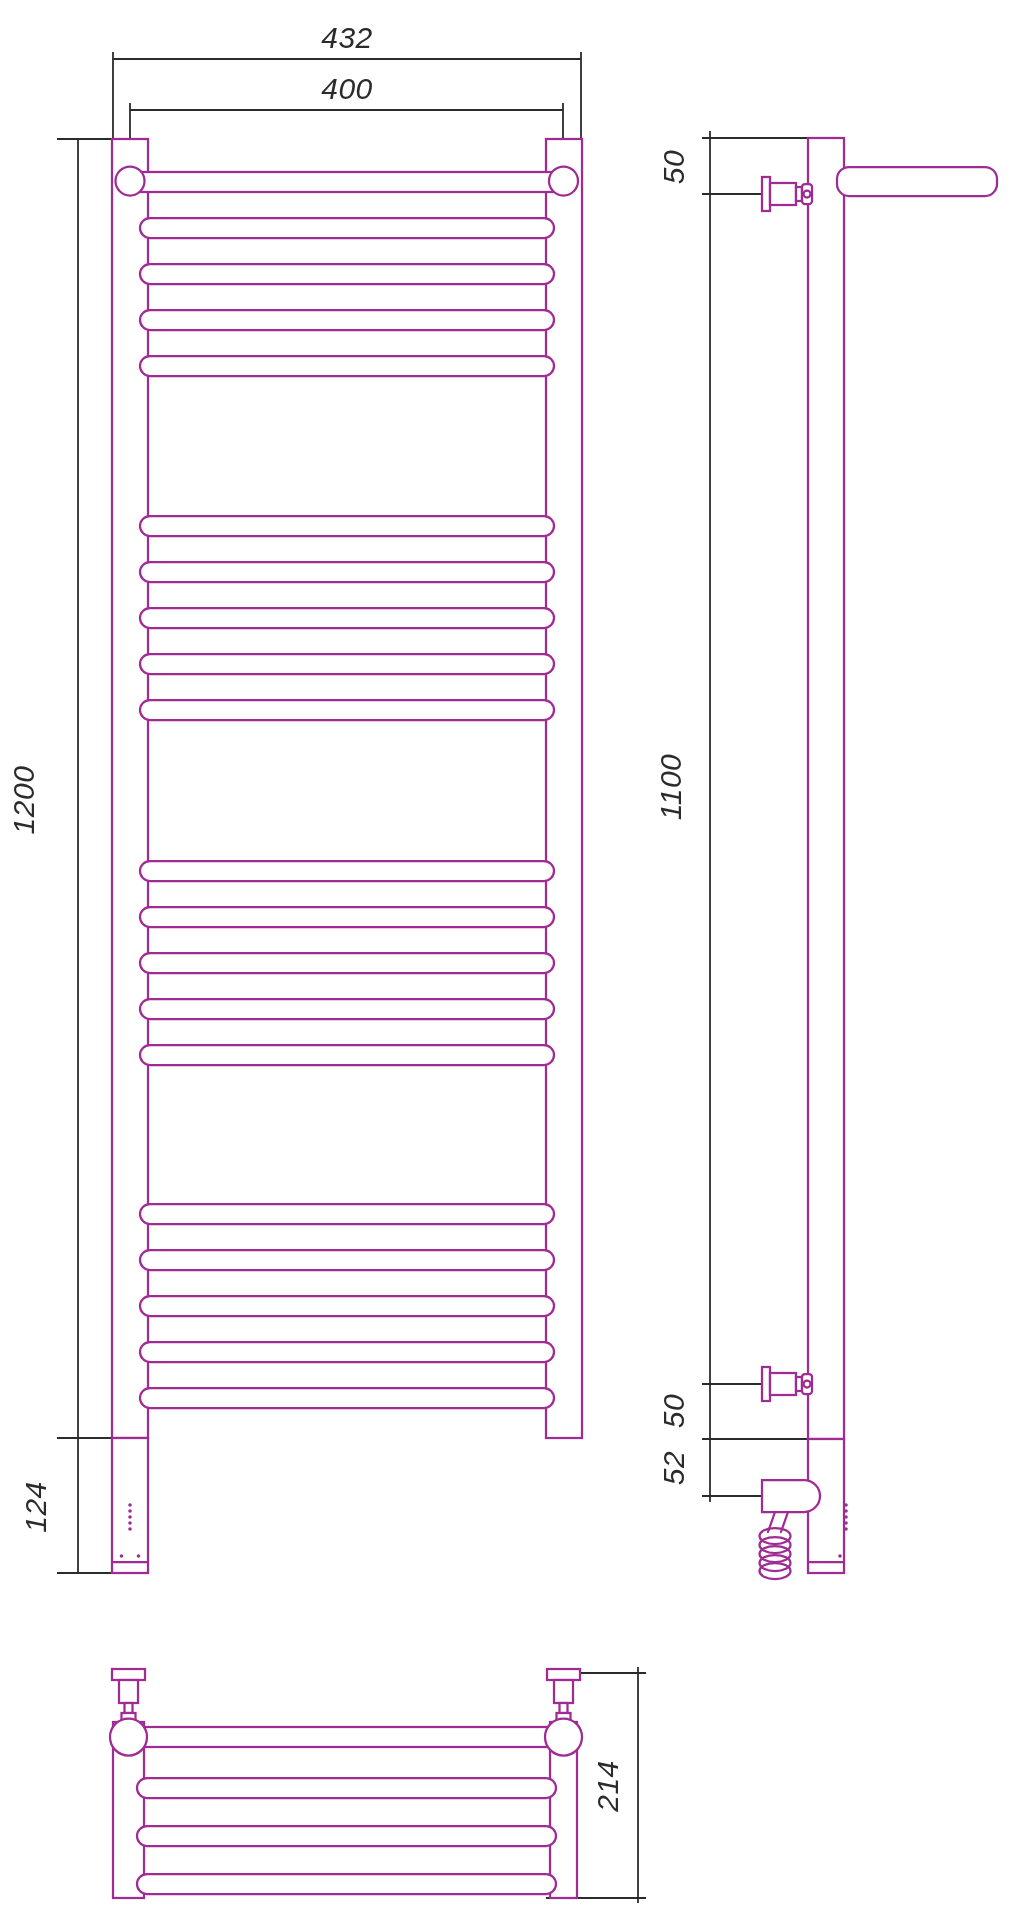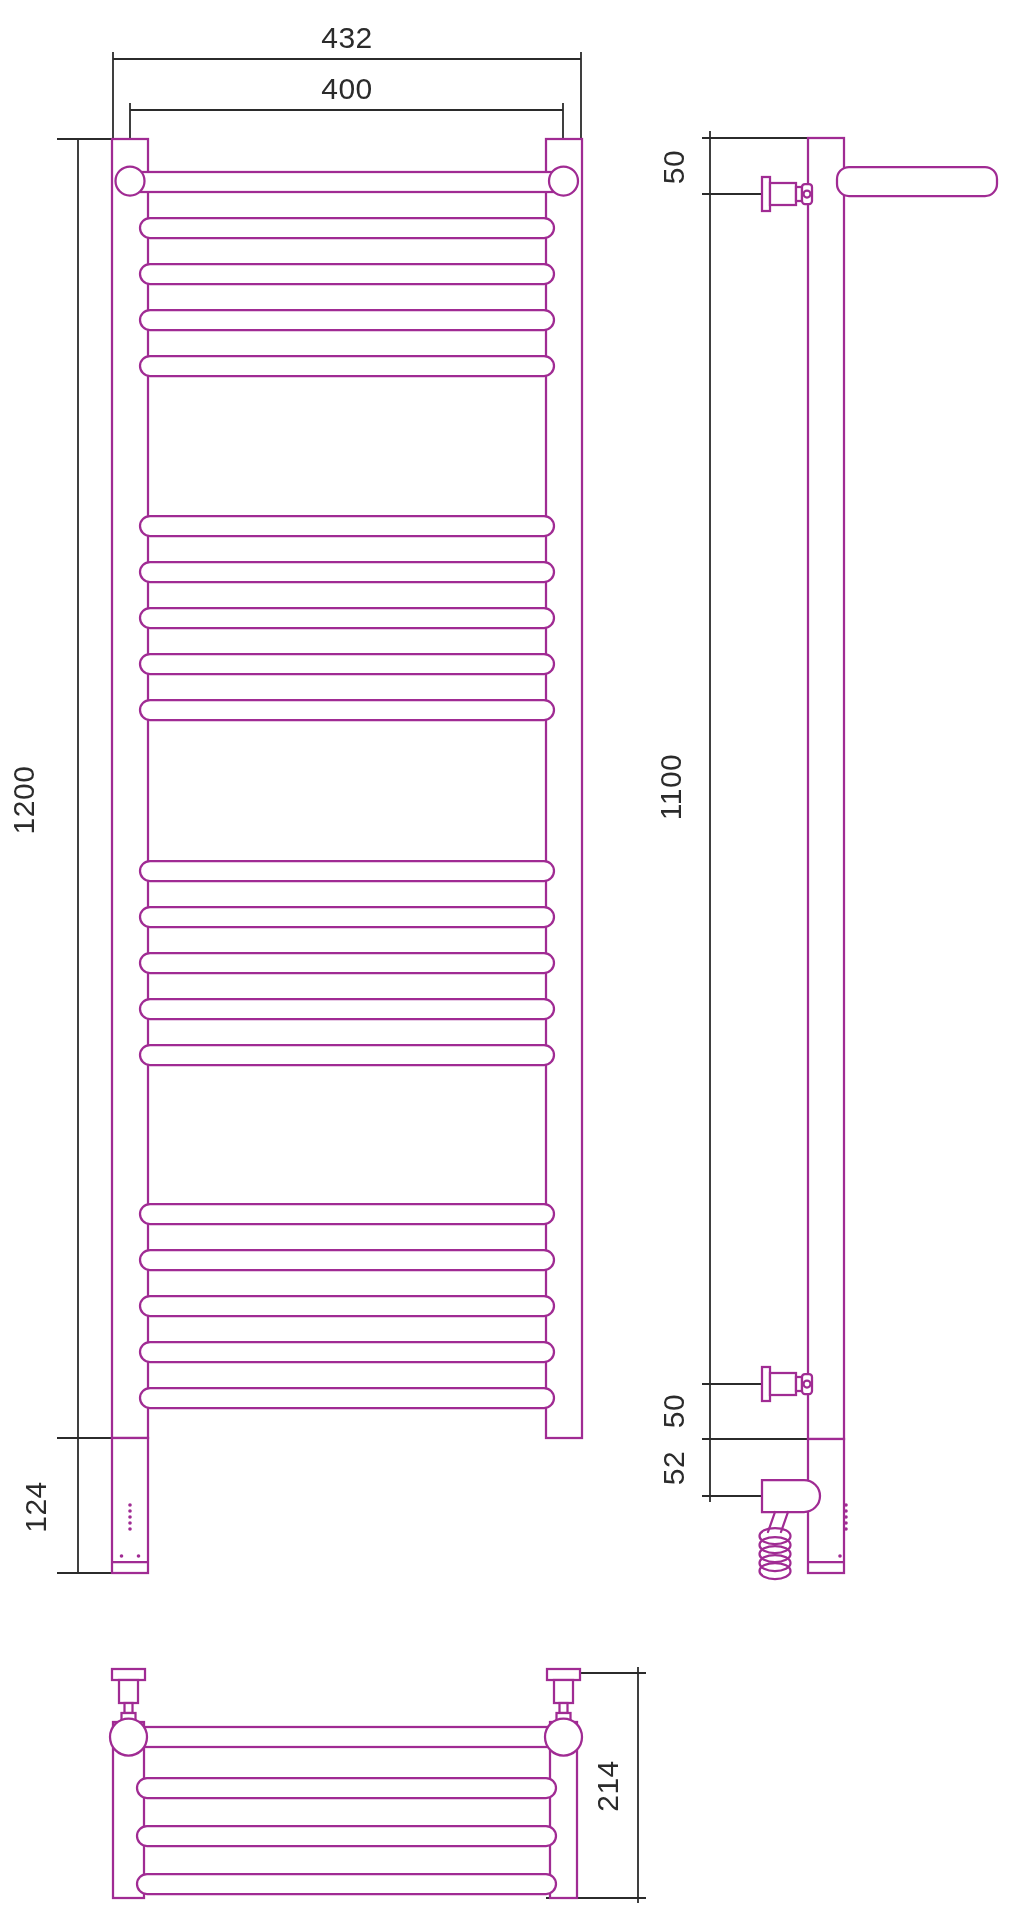--- a/index.html
+++ b/index.html
@@ -1,21 +1,21 @@
 <!DOCTYPE html>
 <html style="--c-outline: #A02B93; --c-dim: #2B2B2B; --c-bg: #FFFFFF;"><head>
 <meta charset="utf-8">
 <style>
   :root{
     --c-outline:#A02B93;
     --c-dim:#2B2B2B;
     --c-bg:#FFFFFF;
   }
   html,body{margin:0;padding:0;background:var(--c-bg);}
-  .stage{width:1017px;height:1904px;position:relative;background:var(--c-bg);}
+  .stage{width:1017px;height:1904px;position:relative;background:var(--c-bg);font-style:italic;}
   svg{display:block;}
   .ol  {stroke:var(--c-outline);fill:none;stroke-width:2.25;stroke-linecap:round;}
   .olf {stroke:var(--c-outline);fill:#fff;stroke-width:2.25;}
   .dot {fill:var(--c-outline);stroke:none;}
   .dim {stroke:var(--c-dim);fill:none;stroke-width:1.8;stroke-linecap:butt;}
   .lbl {fill:var(--c-dim);font-family:"Liberation Sans", sans-serif;font-size:30px;
         text-anchor:middle;letter-spacing:0.5px;}
 </style>
 </head>
 <body>

